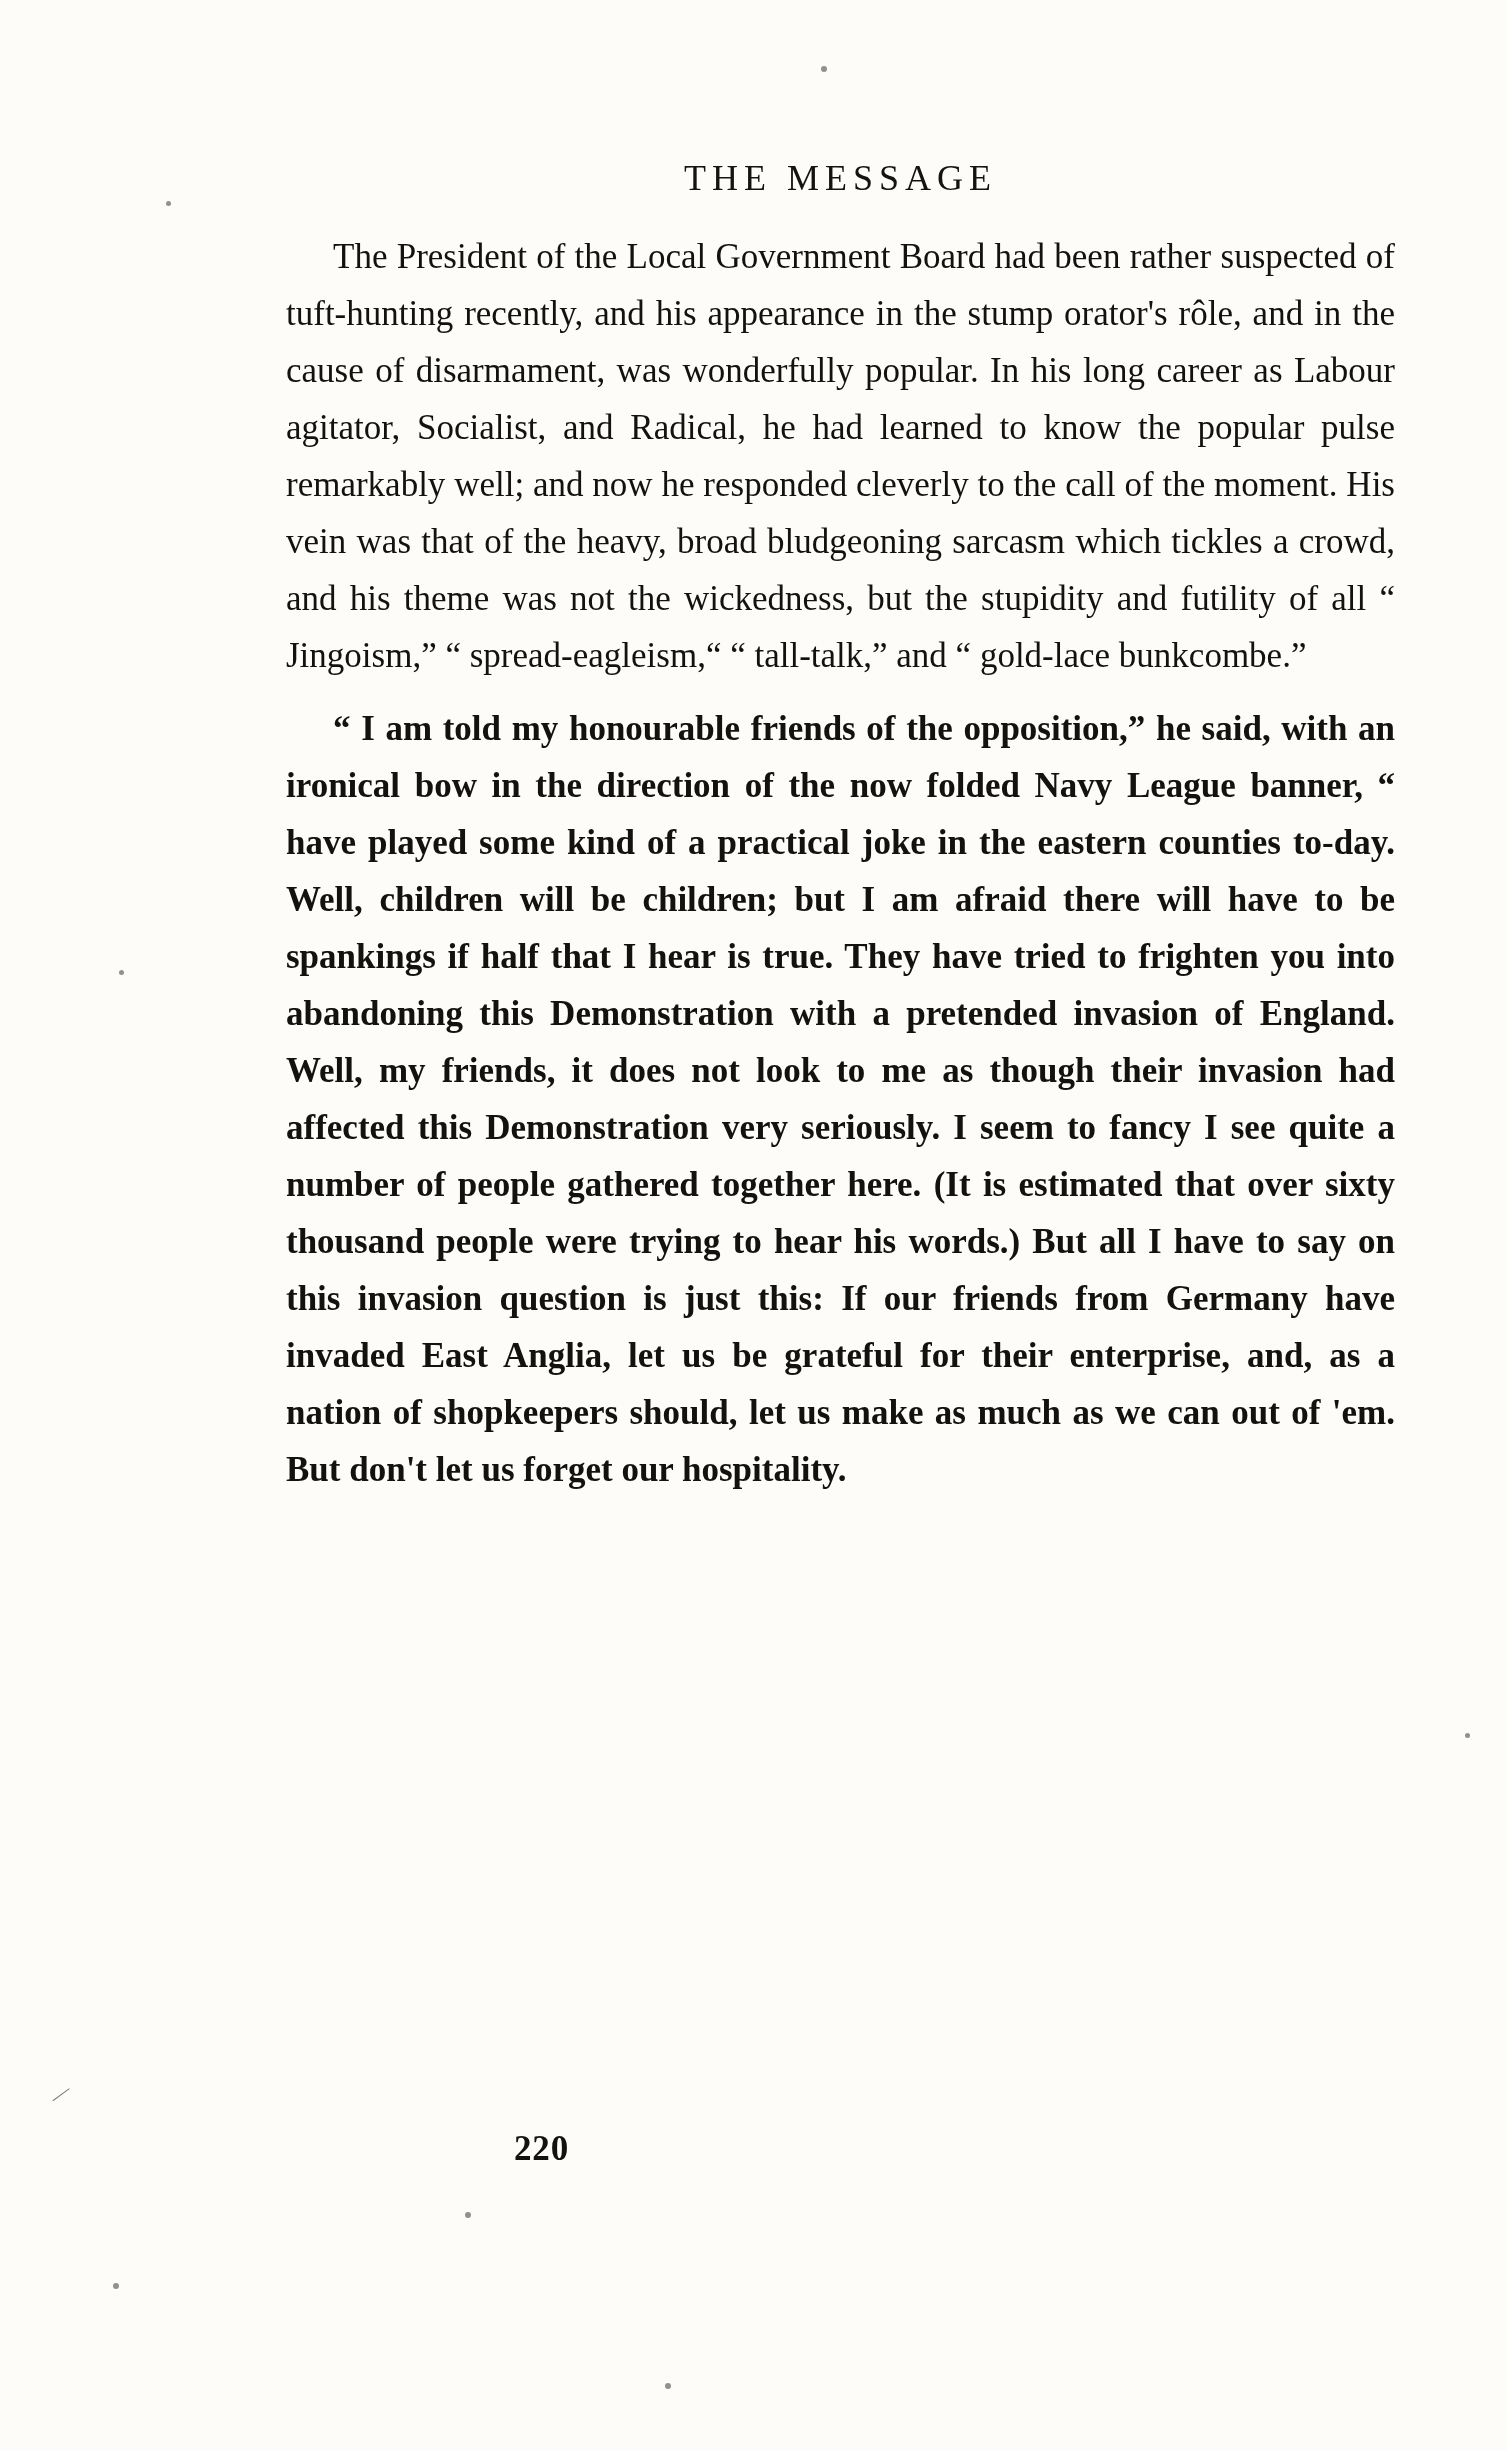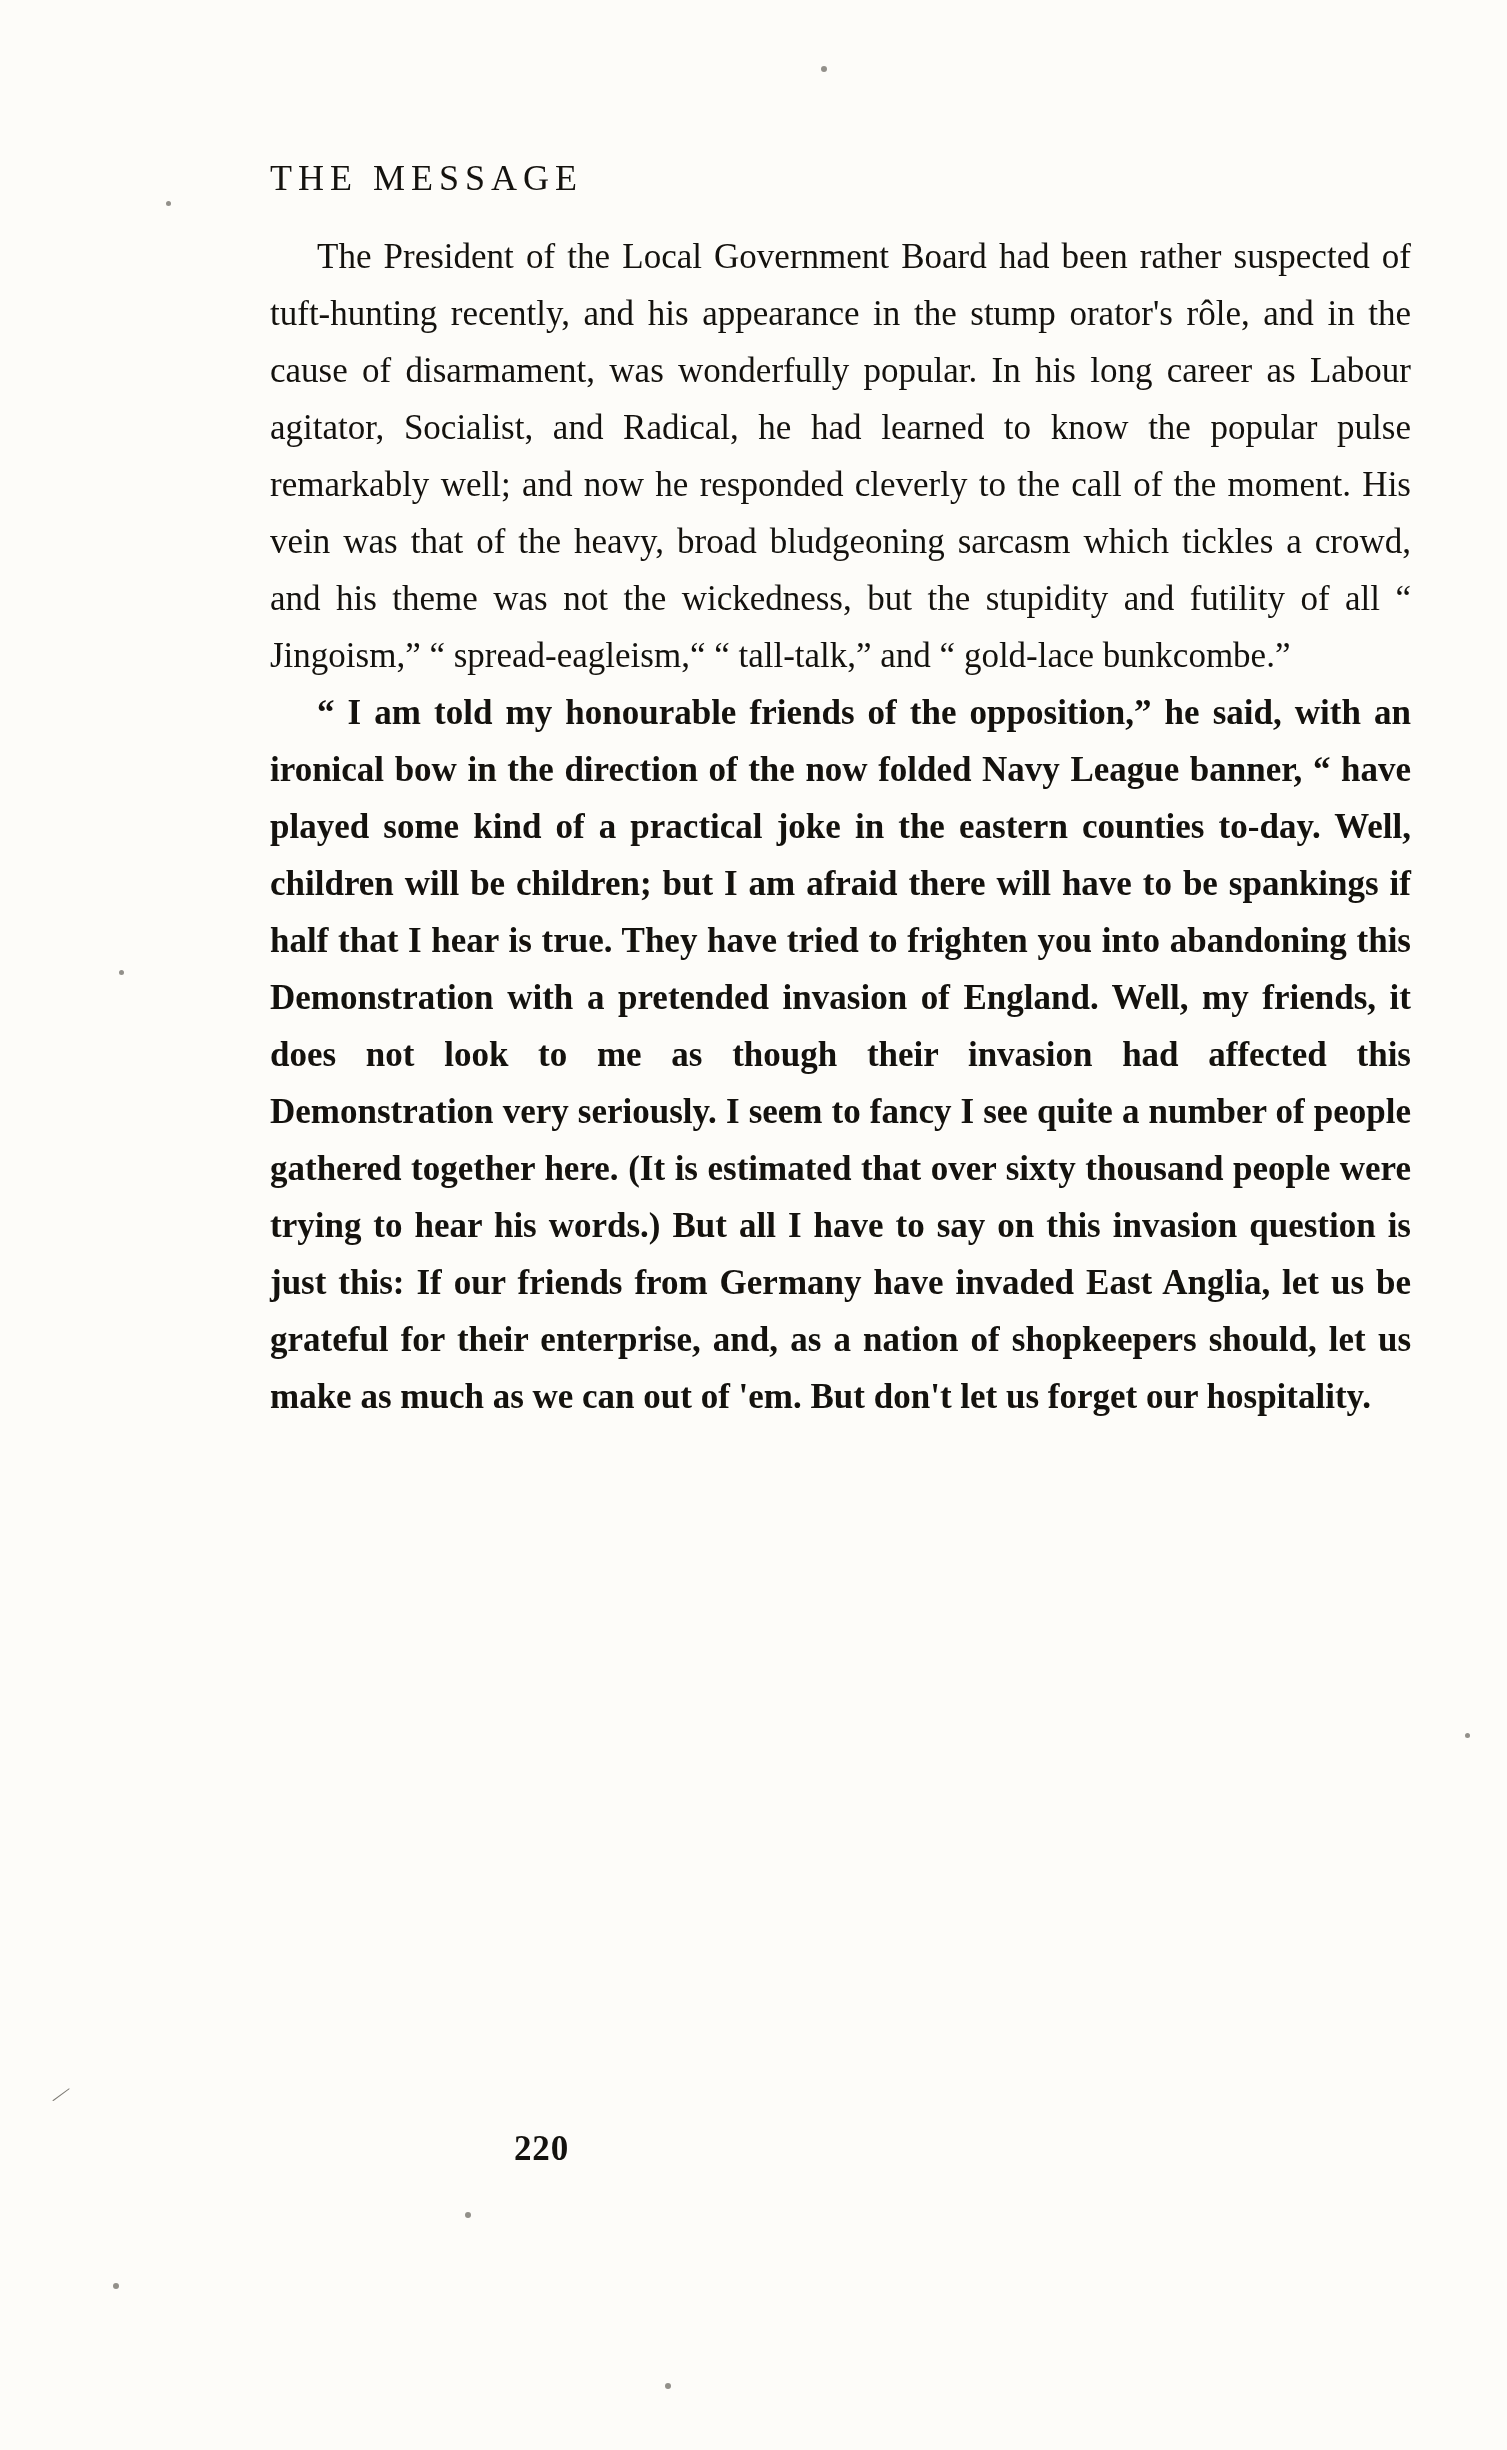--- a/index.html
+++ b/index.html
@@ -23,30 +23,30 @@
     background: #fdfcf9;
     pointer-events: none;
   }
   .content {
     position: absolute;
     left: 270px;
     top: 157px;
     width: 1141px;
   }
   .running-head {
-    text-align: left;
+    text-align: center;
     font-size: 36px;
     letter-spacing: 6px;
     font-weight: 400;
     color: #15130f;
     margin: 0 0 29px 0;
     font-family: "Liberation Serif", serif;
   }
   .para {
-    margin: 0;
+    margin: 16px;
     color: #14120e;
     font-size: 35px;
     line-height: 57px;
     text-align: justify;
     text-indent: 47px;
     font-family: "Liberation Serif", serif;
   }
   .para + .para {
     margin-top: 0px;
     font-weight: bold;

